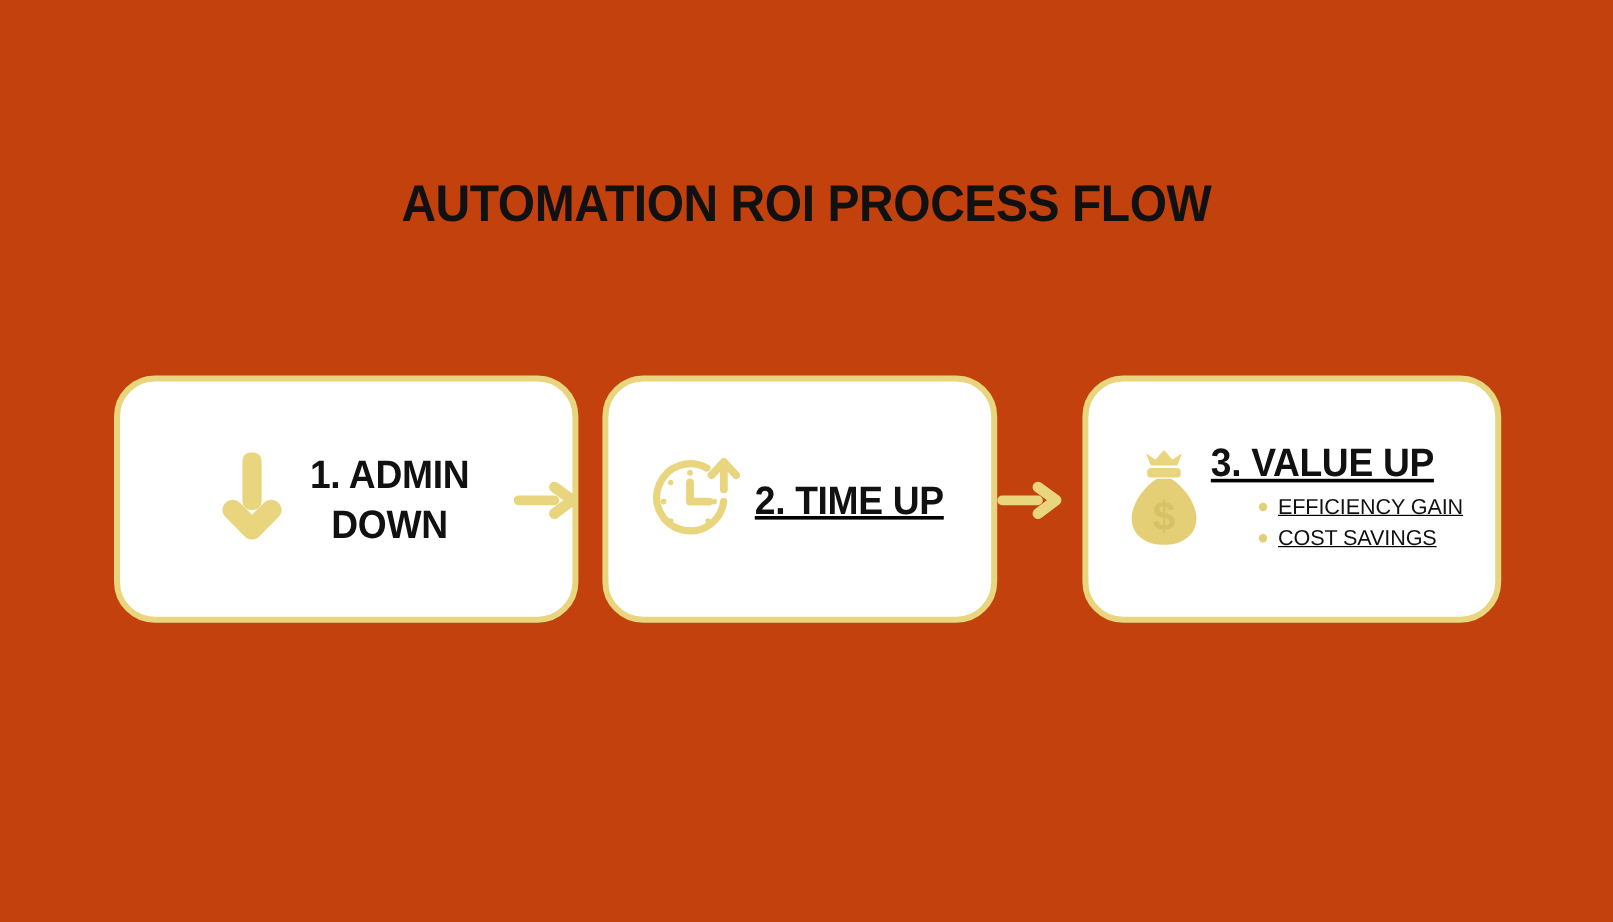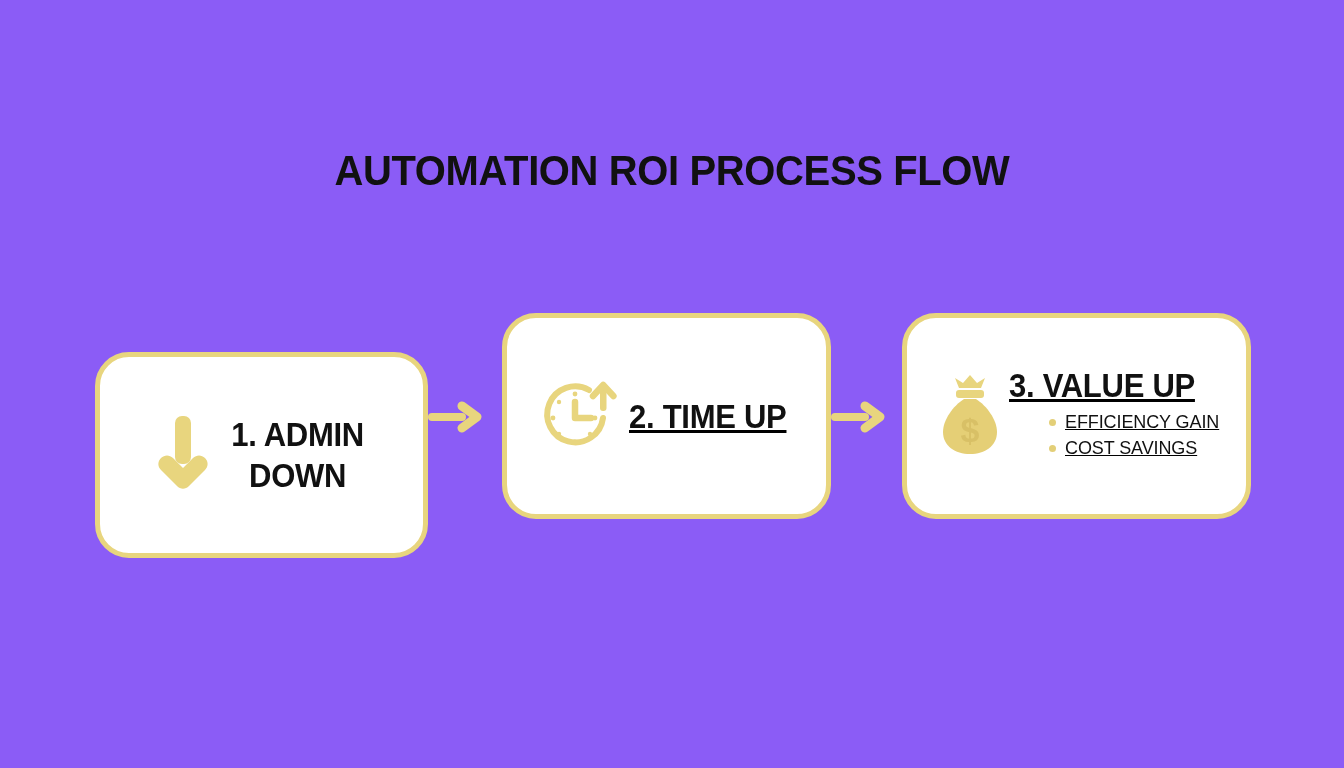--- a/index.html
+++ b/index.html
@@ -12,21 +12,21 @@
     height: 768px;
     background: #fdfdfd;
     font-family: "Liberation Sans", sans-serif;
     overflow: hidden;
     position: relative;
   }
 
   #slide {
     position: absolute;
     inset: 0;
-    background: #8b5cf6;
+    background: #c2410c;
   }
 
   
   #slide-title {
     position: absolute;
     top: 139px;
     left: 0;
     width: 1344px;
     text-align: center;
     font-size: 43px;
@@ -54,21 +54,21 @@
     top: 0;
     height: 206px;
     box-sizing: border-box;
     border: 5px solid #e8d57e;
     border-radius: 34px;
     background: #ffffff;
     display: flex;
     align-items: center;
   }
 
-  #card-1 { left: 95px;  width: 333px; margin-top: 39px; }
+  #card-1 { left: 95px;  width: 387px; }
   #card-2 { left: 502px; width: 329px; text-decoration: underline; }
   #card-3 { left: 902px; width: 349px; }
 
   .card-inner {
     display: flex;
     align-items: center;
     width: 100%;
     padding: 0 14px;
     box-sizing: border-box;
   }

